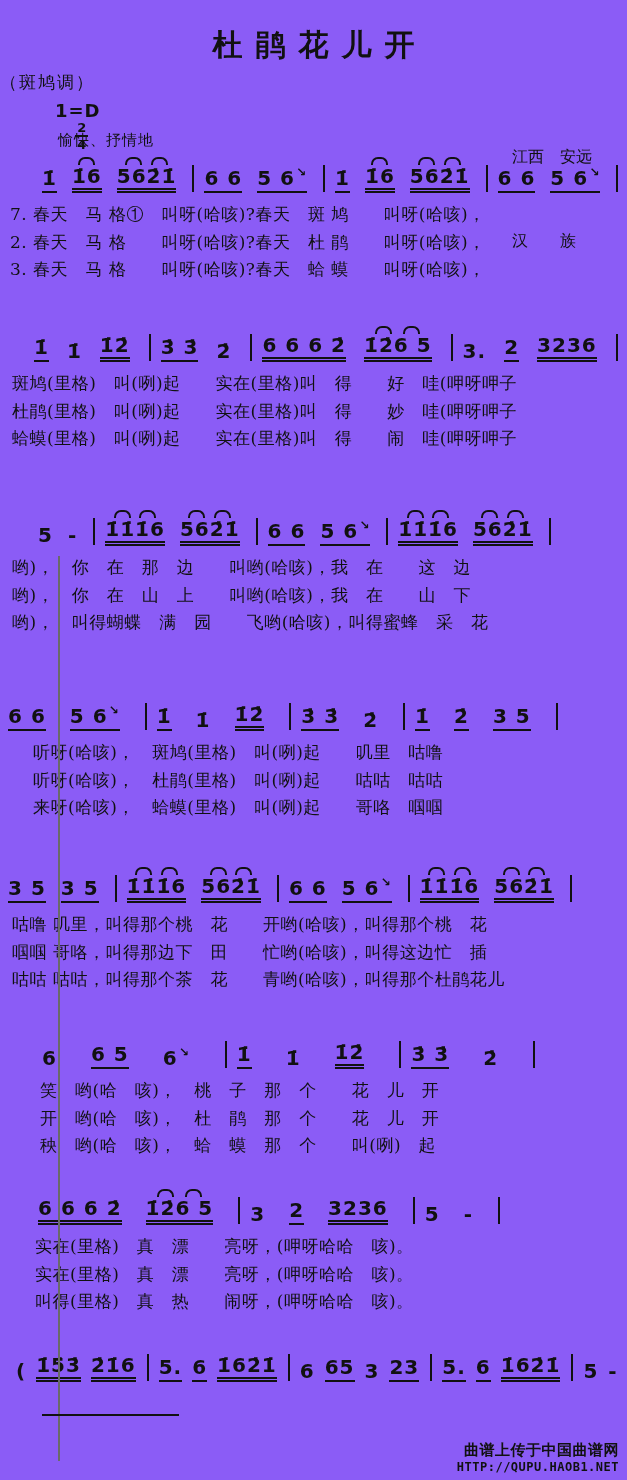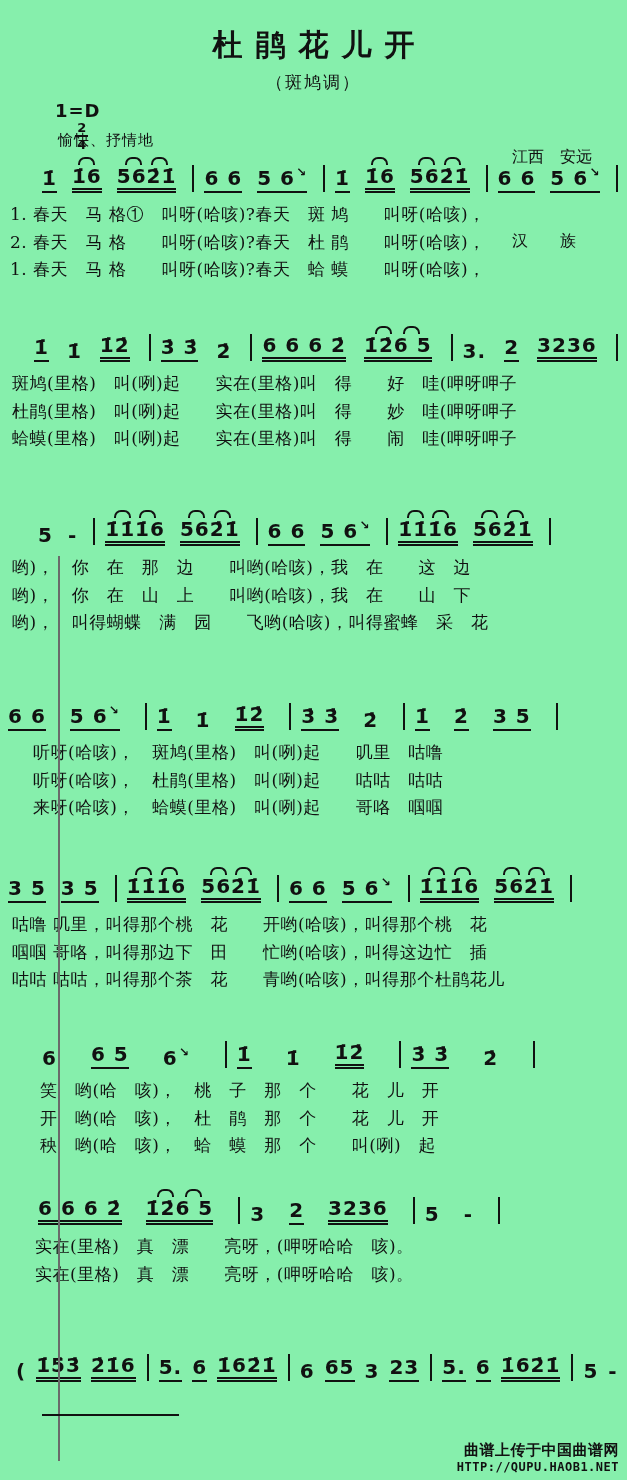--- a/index.html
+++ b/index.html
@@ -1,21 +1,21 @@
 <!DOCTYPE html>
 <html><head>
 <meta charset="utf-8">
 <style>
   html,body{margin:0;padding:0;background:#e8e8e8;}
-  #page{position:relative;width:627px;height:1480px;background:#86efac;color:#111;
+  #page{position:relative;width:627px;height:1480px;background:#8b5cf6;color:#111;
         font-family:"DejaVu Serif","Liberation Serif",serif;overflow:hidden;}
 
   .title{position:absolute;top:25px;left:0;right:0;text-align:center;
          font-size:30px;font-weight:bold;letter-spacing:13px;text-indent:13px;white-space:nowrap;}
-  .subtitle{position:absolute;top:71px;left:0;right:0;text-align:center;font-size:17px;letter-spacing:2px;}
+  .subtitle{position:absolute;top:71px;left:0;right:0;text-align:left;font-size:17px;letter-spacing:2px;}
   .origin{position:absolute;top:87px;right:35px;font-size:16px;line-height:28px;text-align:left;white-space:pre;}
 
   .keymeter{position:absolute;top:100px;left:55px;display:flex;align-items:center;
             font-family:"DejaVu Sans","Liberation Sans",sans-serif;font-weight:bold;flex-direction:column;}
   .key{font-size:18px;letter-spacing:1px;}
   .frac{margin-left:8px;display:inline-flex;flex-direction:column;align-items:center;
         font-size:13px;line-height:13px;}
   .frac .top{border-bottom:2px solid #111;padding:0 2px 1px;}
   .frac .bot{padding-top:1px;}
   .tempo{position:absolute;top:131px;left:58px;font-size:15px;letter-spacing:1px;}
@@ -133,23 +133,23 @@
           <span class="tok u1">
             <span class="arcs"></span>
             <span class="n">6 6</span>
           </span>
           <span class="tok u1">
             <span class="arcs"></span>
             <span class="n">5 6<span class="slide">↘</span></span>
           </span>
           <span class="bar"></span>
         </div>
-        <div class="lyric">1. 春天　马 格①　叫呀(哈咳)?春天　斑 鸠　　叫呀(哈咳)，</div>
+        <div class="lyric">7. 春天　马 格①　叫呀(哈咳)?春天　斑 鸠　　叫呀(哈咳)，</div>
         <div class="lyric">2. 春天　马 格　　叫呀(哈咳)?春天　杜 鹃　　叫呀(哈咳)，</div>
-        <div class="lyric">1. 春天　马 格　　叫呀(哈咳)?春天　蛤 蟆　　叫呀(哈咳)，</div>
+        <div class="lyric">3. 春天　马 格　　叫呀(哈咳)?春天　蛤 蟆　　叫呀(哈咳)，</div>
       </div>
       <div class="system">
         <div class="notes">
           <span class="tok u1">
             <span class="arcs"></span>
             <span class="n">1̇</span>
           </span>
           <span class="tok">
             <span class="arcs"></span>
             <span class="n">1̇</span>
@@ -433,20 +433,21 @@
             <span class="n">5</span>
           </span>
           <span class="tok">
             <span class="arcs"></span>
             <span class="n">-</span>
           </span>
           <span class="bar"></span>
         </div>
         <div class="lyric">实在(里格)　真　漂　　亮呀，(呷呀哈哈　咳)。</div>
         <div class="lyric">实在(里格)　真　漂　　亮呀，(呷呀哈哈　咳)。</div>
+        <div class="lyric">叫得(里格)　真　热　　闹呀，(呷呀哈哈　咳)。</div>
       </div>
       <div class="system">
         <div class="notes">
           <span class="tok">
             <span class="arcs"></span>
             <span class="n">(</span>
           </span>
           <span class="tok u2">
             <span class="arcs"></span>
             <span class="n">1̇5̇3̇</span>

